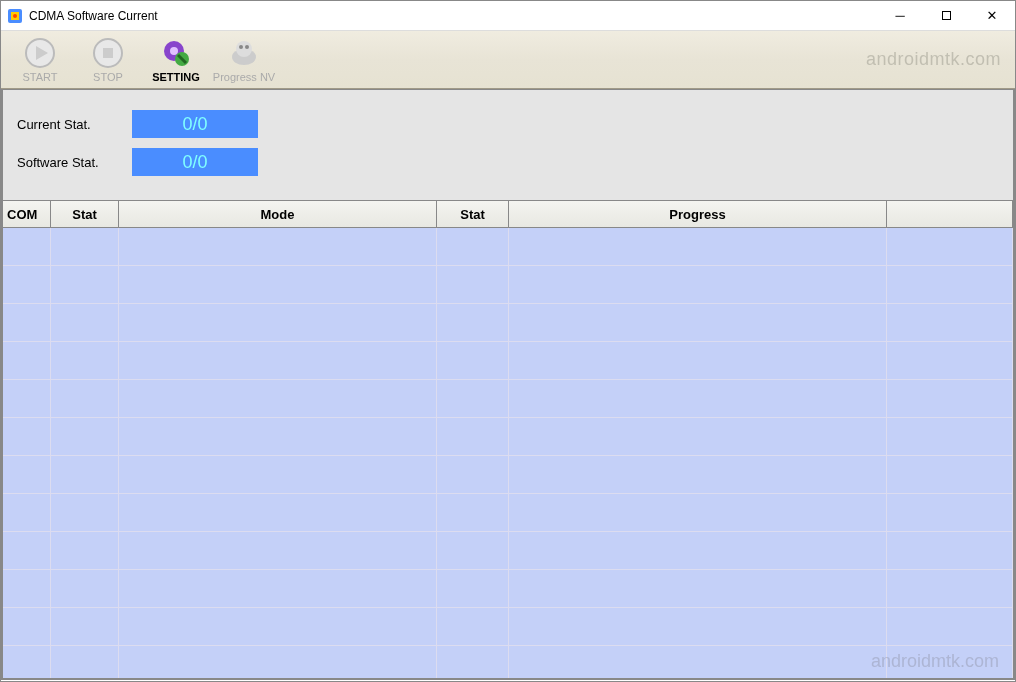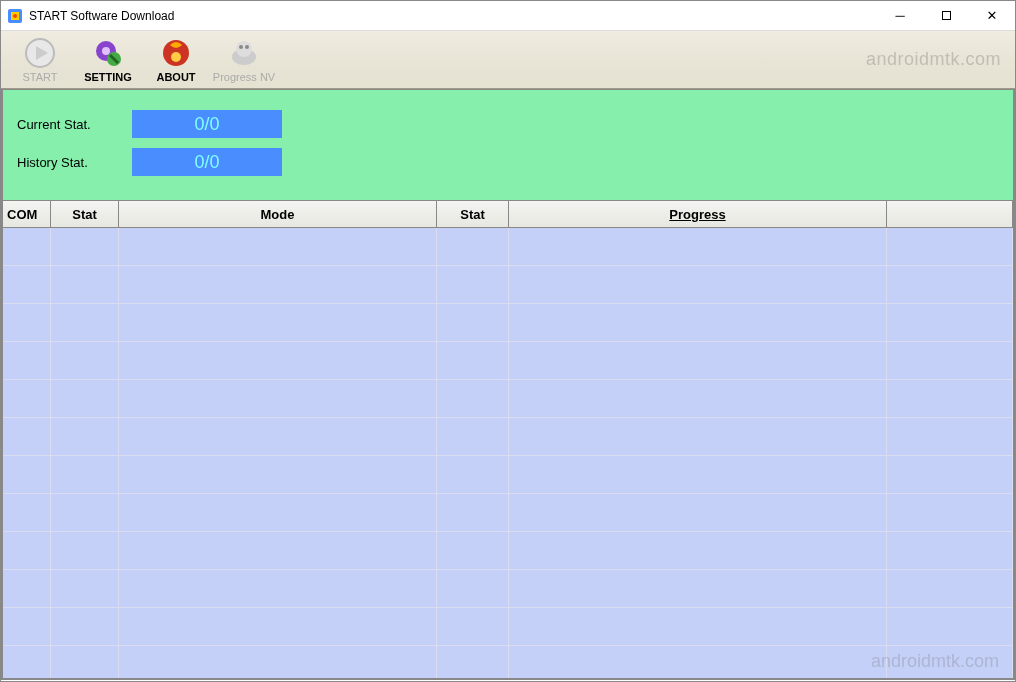--- a/index.html
+++ b/index.html
@@ -72,42 +72,42 @@
       font-family: Arial, sans-serif;
       letter-spacing: 0.5px;
       pointer-events: none;
     }
     
     
     .main {
       border: 2px solid #888;
       border-top: 1px solid #888;
       margin: 0;
-      background: #86efac;
+      background: #e5e5e5;
       height: 591px;
       display: flex;
       flex-direction: column;
     }
     .stats-area {
       padding: 20px 14px 12px 14px;
       height: 110px;
       position: relative;
     }
     .stat-row {
       display: flex;
       align-items: center;
       margin-bottom: 10px;
     }
     .stat-label {
       width: 115px;
       font-size: 13px;
       color: #000;
     }
     .stat-box {
-      width: 150px;
+      width: 126px;
       height: 28px;
       background: #4a8dff;
       color: #80ffff;
       display: flex;
       align-items: center;
       justify-content: center;
       font-size: 18px;
       font-family: Arial, sans-serif;
       border: 1px solid #4a8dff;
     }
@@ -147,21 +147,21 @@
     .gb-cell {
       border-right: 1px solid #dcdcf0;
       border-bottom: 1px solid #dcdcf0;
       background: #c4d0f8;
     }
     
     .col-com { width: 48px; }
     .col-mode { width: 68px; }
     .col-state { width: 318px; }
     .col-time { width: 72px; }
-    .col-progress { width: 378px; text-decoration: underline; }
+    .col-progress { width: 378px; }
     .col-last { flex: 1; }
     
     .watermark-bottom {
       position: absolute;
       right: 14px;
       bottom: 6px;
       font-size: 18px;
       color: rgba(120,120,130,0.3);
       font-family: Arial, sans-serif;
       pointer-events: none;
@@ -171,21 +171,21 @@
 <body>
 
 <div class="titlebar">
   <span class="app-icon">
     <svg viewBox="0 0 16 16" width="16" height="16">
       <rect x="1" y="1" width="14" height="14" fill="#4a8dff" rx="2"></rect>
       <path d="M4 4 L12 4 L12 12 L4 12 Z" fill="#ffcc00"></path>
       <circle cx="8" cy="8" r="2" fill="#ff4400"></circle>
     </svg>
   </span>
-  <span class="title">START Software Download</span>
+  <span class="title">CDMA Software Current</span>
   <div class="win-controls">
     <div class="win-btn">
         <span>─</span>
       </div>
     <div class="win-btn max">
         <span></span>
       </div>
     <div class="win-btn close">
         <span>✕</span>
       </div>
@@ -194,42 +194,41 @@
 
 <div class="toolbar">
   <div class="tool-btn disabled">
     <span class="ticon">
       <svg width="32" height="32" viewBox="0 0 32 32">
         <circle cx="16" cy="16" r="14" fill="#e8e8e8" stroke="#bbb" stroke-width="2"></circle>
         <path d="M12 9 L24 16 L12 23 Z" fill="#ccc"></path>
       </svg>
     </span>
     <span class="tlabel">START</span>
+  </div>
+  <div class="tool-btn disabled">
+    <span class="ticon">
+      <svg width="32" height="32" viewBox="0 0 32 32">
+        <circle cx="16" cy="16" r="14" fill="#e8e8e8" stroke="#bbb" stroke-width="2"></circle>
+        <rect x="11" y="11" width="10" height="10" fill="#ccc"></rect>
+      </svg>
+    </span>
+    <span class="tlabel">STOP</span>
   </div>
   <div class="tool-btn active">
     <span class="ticon">
       <svg width="32" height="32" viewBox="0 0 32 32">
         <circle cx="14" cy="14" r="10" fill="#8844cc"></circle>
         <circle cx="14" cy="14" r="4" fill="#e0c0ff"></circle>
         <circle cx="22" cy="22" r="7" fill="#44aa44"></circle>
         <path d="M18 18 L26 26" stroke="#226622" stroke-width="3"></path>
       </svg>
     </span>
     <span class="tlabel">SETTING</span>
   </div>
-  <div class="tool-btn active">
-    <span class="ticon">
-      <svg width="32" height="32" viewBox="0 0 32 32">
-        <circle cx="16" cy="16" r="13" fill="#cc3322"></circle>
-        <path d="M10 8 Q16 2 22 8 Q16 14 10 8" fill="#ffaa00"></path>
-        <circle cx="16" cy="20" r="5" fill="#ffcc44"></circle>
-      </svg>
-    </span>
-    <span class="tlabel">ABOUT</span>
-  </div>
   <div class="tool-btn disabled">
     <span class="ticon">
       <svg width="32" height="32" viewBox="0 0 32 32">
         <ellipse cx="16" cy="20" rx="12" ry="8" fill="#ccc"></ellipse>
         <circle cx="16" cy="12" r="8" fill="#ddd"></circle>
         <circle cx="13" cy="10" r="2" fill="#888"></circle>
         <circle cx="19" cy="10" r="2" fill="#888"></circle>
       </svg>
     </span>
     <span class="tlabel">Progress NV</span>
@@ -237,21 +236,21 @@
   <span class="watermark">androidmtk.com</span>
 </div>
 
 <div class="main">
   <div class="stats-area">
     <div class="stat-row">
       <span class="stat-label">Current Stat.</span>
       <span class="stat-box">0/0</span>
     </div>
     <div class="stat-row">
-      <span class="stat-label">History Stat.</span>
+      <span class="stat-label">Software Stat.</span>
       <span class="stat-box">0/0</span>
     </div>
   </div>
 
   <div class="grid-header">
     <div class="gh-cell left col-com">COM</div>
     <div class="gh-cell col-mode">Stat</div>
     <div class="gh-cell col-state">Mode</div>
     <div class="gh-cell col-time">Stat</div>
     <div class="gh-cell col-progress">Progress</div>

